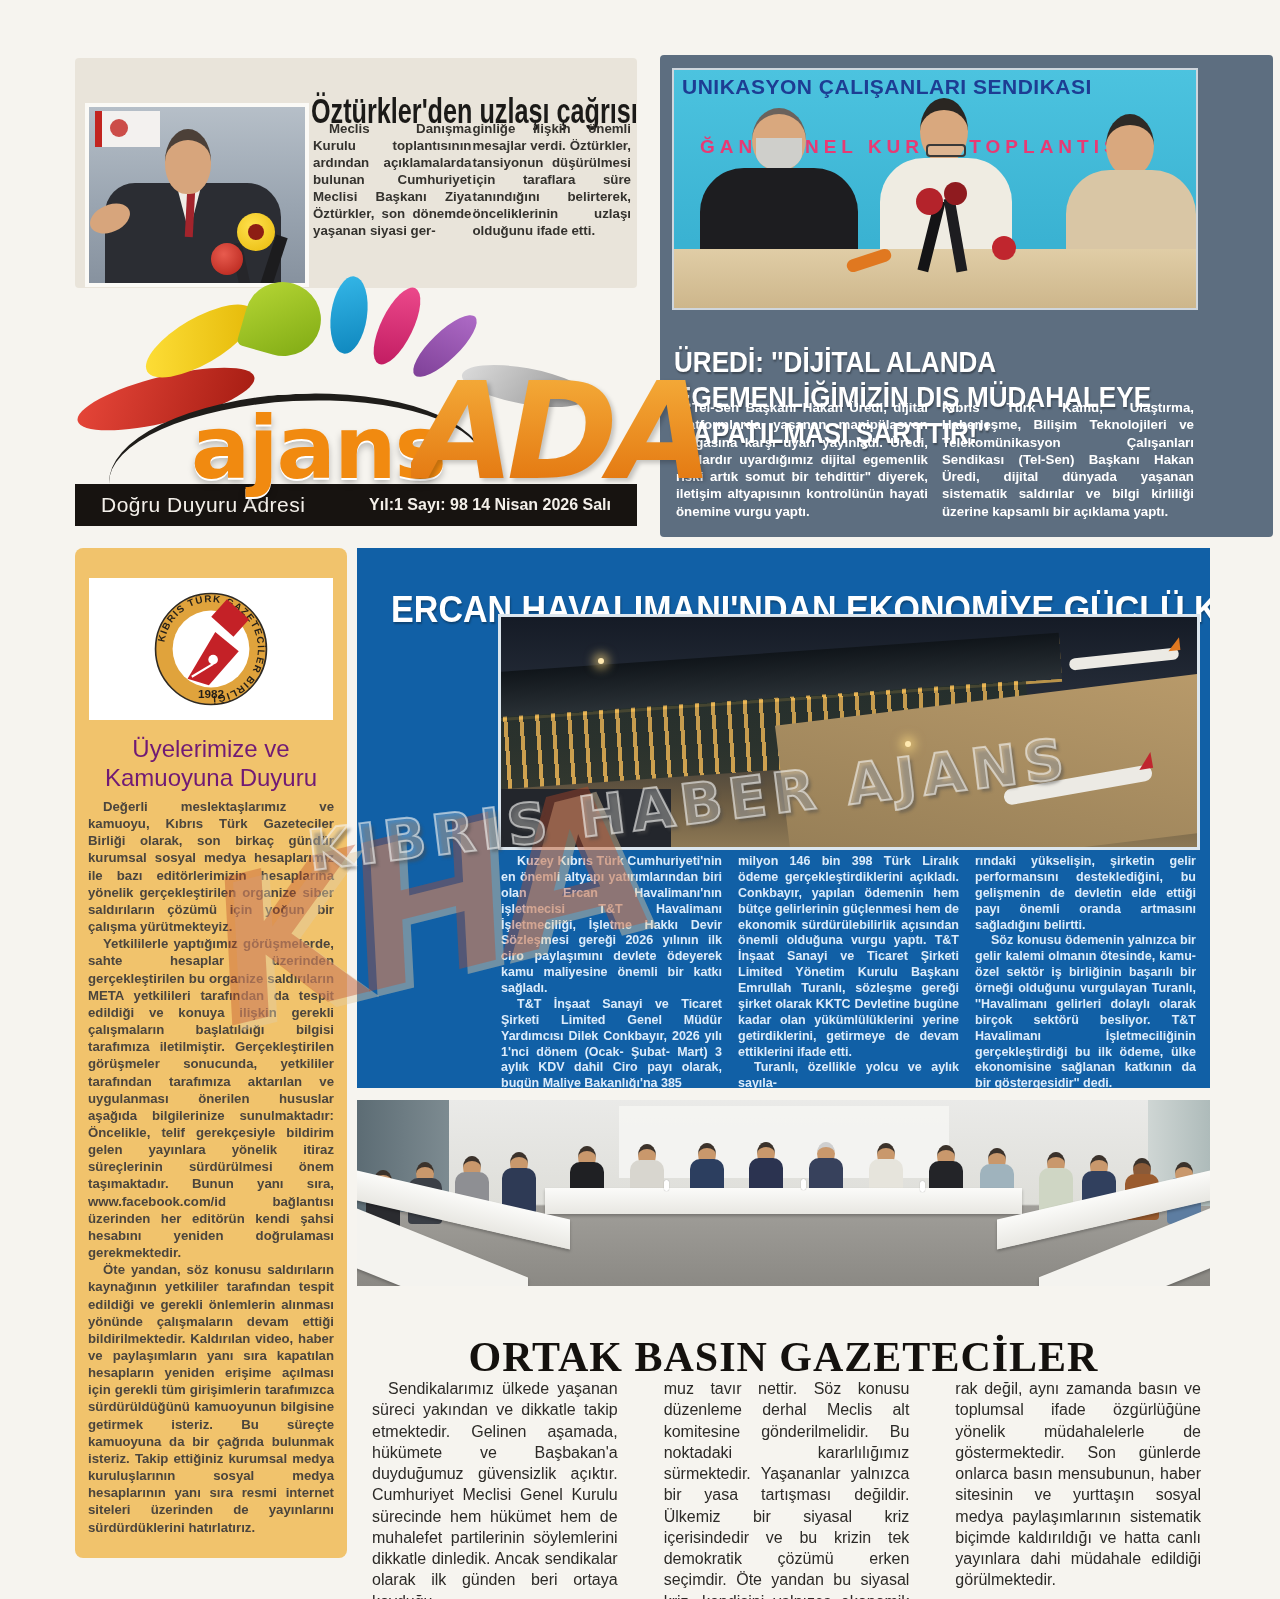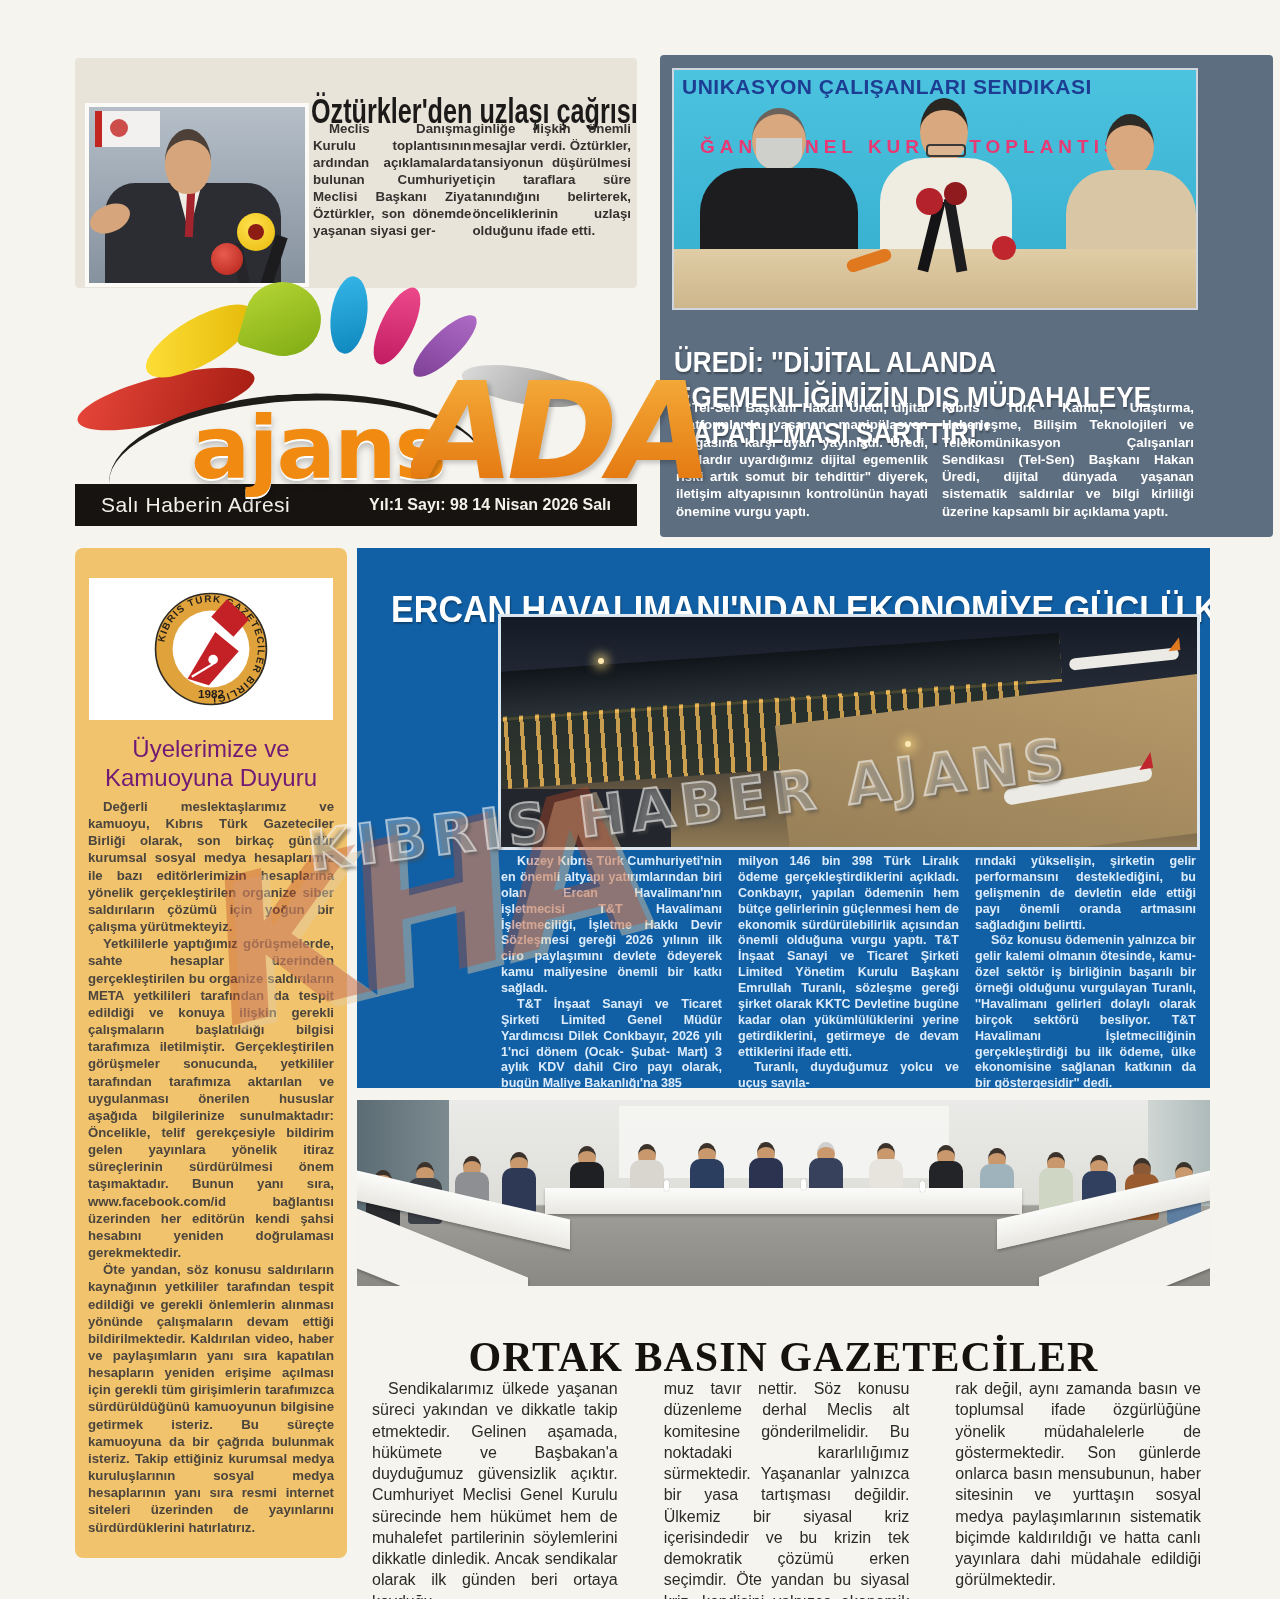--- a/index.html
+++ b/index.html
@@ -191,21 +191,21 @@
     <div class="leaf leaf-yellow"></div>
     <div class="leaf leaf-green"></div>
     <div class="leaf leaf-blue"></div>
     <div class="leaf leaf-pink"></div>
     <div class="leaf leaf-purple"></div>
     <div class="leaf leaf-gray"></div>
     <div class="arc"></div>
     <div class="brand1">ajans</div>
     <div class="brand2">ADA</div>
     <div class="mast-bar">
-      <span class="mast-tagline">Salı Haberin Adresi</span>
+      <span class="mast-tagline">Doğru Duyuru Adresi</span>
       <span class="mast-issue">Yıl:1 Sayı: 98  14 Nisan 2026 Salı</span>
     </div>
   </header>
 
   <aside class="ann">
     <div class="ann-logo">
       <svg width="128" height="128" viewBox="0 0 120 120">
         <circle cx="60" cy="60" r="52" fill="#e0a33c" stroke="#2e2a24" stroke-width="1.5"></circle>
         <circle cx="60" cy="60" r="36" fill="#ffffff"></circle>
         <defs>
@@ -252,21 +252,21 @@
       <div class="ap-light" style="left:58%;top:54%"></div>
       <div class="ap-light" style="left:14%;top:18%"></div>
     </div>
     <div class="ercan-cols">
       <div class="ecol">
         <p class="indent">Kuzey Kıbrıs Türk Cumhuriyeti'nin en önemli altyapı yatırımlarından biri olan Ercan Havalimanı'nın işletmecisi T&amp;T Havalimanı İşletmeciliği, İşletme Hakkı Devir Sözleşmesi gereği 2026 yılının ilk ciro paylaşımını devlete ödeyerek kamu maliyesine önemli bir katkı sağladı.</p>
         <p class="indent">T&amp;T İnşaat Sanayi ve Ticaret Şirketi Limited Genel Müdür Yardımcısı Dilek Conkbayır, 2026 yılı 1'nci dönem (Ocak- Şubat- Mart) 3 aylık KDV dahil Ciro payı olarak, bugün Maliye Bakanlığı'na 385</p>
       </div>
       <div class="ecol">
         <p>milyon 146 bin 398 Türk Liralık ödeme gerçekleştirdiklerini açıkladı. Conkbayır, yapılan ödemenin hem bütçe gelirlerinin güçlenmesi hem de ekonomik sürdürülebilirlik açısından önemli olduğuna vurgu yaptı. T&amp;T İnşaat Sanayi ve Ticaret Şirketi Limited Yönetim Kurulu Başkanı Emrullah Turanlı, sözleşme gereği şirket olarak KKTC Devletine bugüne kadar olan yükümlülüklerini yerine getirdiklerini, getirmeye de devam ettiklerini ifade etti.</p>
-        <p class="indent">Turanlı, duyduğumuz yolcu ve uçuş sayıla-</p>
+        <p class="indent">Turanlı, özellikle yolcu ve aylık sayıla-</p>
       </div>
       <div class="ecol">
         <p>rındaki yükselişin, şirketin gelir performansını desteklediğini, bu gelişmenin de devletin elde ettiği payı önemli oranda artmasını sağladığını belirtti.</p>
         <p class="indent">Söz konusu ödemenin yalnızca bir gelir kalemi olmanın ötesinde, kamu-özel sektör iş birliğinin başarılı bir örneği olduğunu vurgulayan Turanlı, ''Havalimanı gelirleri dolaylı olarak birçok sektörü besliyor. T&amp;T Havalimanı İşletmeciliğinin gerçekleştirdiği bu ilk ödeme, ülke ekonomisine sağlanan katkının da bir göstergesidir'' dedi.</p>
       </div>
     </div>
   </section>
 
   <div class="meeting">
     <div class="mt-window-l"></div>

